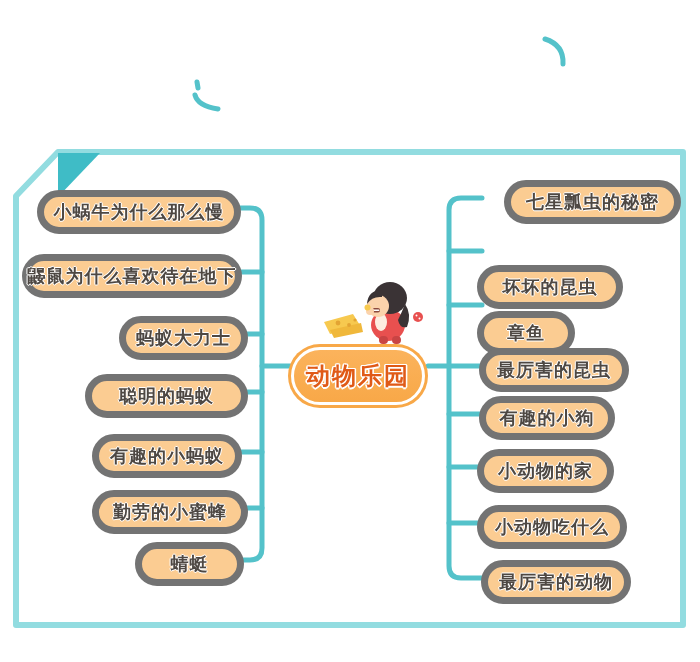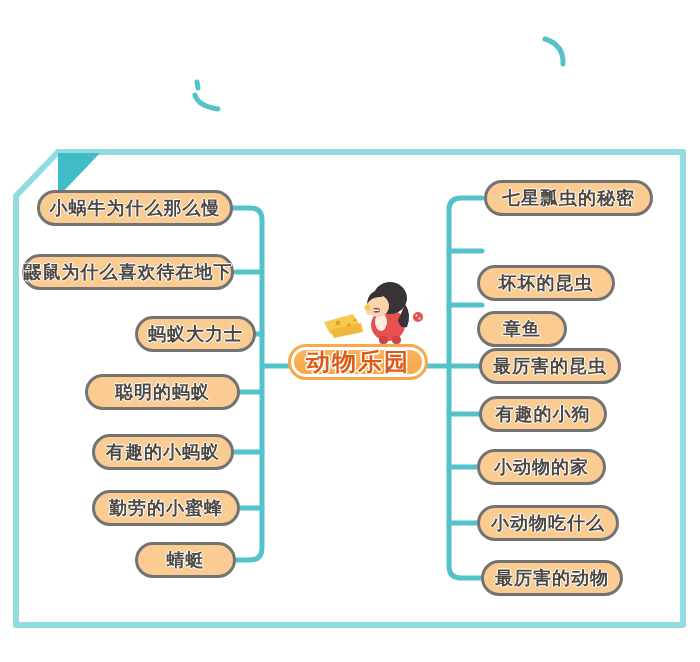--- a/index.html
+++ b/index.html
@@ -18,32 +18,32 @@
   .title-pill span{
     font-size:30px;font-weight:800;letter-spacing:6px;color:var(--title-text);
     text-shadow:2px 0 0 #fff,-2px 0 0 #fff,0 2px 0 #fff,0 -2px 0 #fff,
                 1.5px 1.5px 0 #fff,-1.5px -1.5px 0 #fff,1.5px -1.5px 0 #fff,-1.5px 1.5px 0 #fff;
     white-space:nowrap;
   }
 
   
   .pill{
     position:absolute;height:30px;border-radius:999px;
-    background:var(--pill-fill);border:3px solid #737373;box-sizing:content-box;
+    background:var(--pill-fill);border:7px solid #737373;box-sizing:content-box;
     display:flex;align-items:center;justify-content:center;
   }
   .pill span{
     font-size:18px;font-weight:700;color:var(--pill-text);white-space:nowrap;
     letter-spacing:1px;
     text-shadow:1px 0 0 #fff,-1px 0 0 #fff,0 1px 0 #fff,0 -1px 0 #fff;
   }
 
   
   .center-pill{
-    position:absolute;left:288px;top:344px;width:140px;height:36px;
+    position:absolute;left:288px;top:344px;width:140px;height:64px;
     background:var(--center-fill);border-radius:999px;padding:3px;box-sizing:border-box;
   }
   .center-pill .inner{
     width:100%;height:100%;border:3px solid #fff;box-sizing:border-box;border-radius:999px;
     background:linear-gradient(#FBB35C,var(--center-fill));
     display:flex;align-items:center;justify-content:center;
   }
   .center-pill span{
     font-size:24px;font-weight:800;letter-spacing:2px;color:var(--center-text);white-space:nowrap;
     text-shadow:1.5px 0 0 #fff,-1.5px 0 0 #fff,0 1.5px 0 #fff,0 -1.5px 0 #fff,
@@ -127,36 +127,36 @@
     </div>
   </div>
 
   <div id="branches">
       <div class="pill" style="left: 37px; top: 190px; width: 190px;">
         <span>小蜗牛为什么那么慢</span>
       </div>
       <div class="pill" style="left: 22px; top: 254px; width: 206px;">
         <span>鼹鼠为什么喜欢待在地下</span>
       </div>
-      <div class="pill" style="left: 135px; top: 316px; width: 115px;">
+      <div class="pill" style="left: 119px; top: 316px; width: 115px;">
         <span>蚂蚁大力士</span>
       </div>
       <div class="pill" style="left: 85px; top: 374px; width: 149px;">
         <span>聪明的蚂蚁</span>
       </div>
       <div class="pill" style="left: 92px; top: 434px; width: 136px;">
         <span>有趣的小蚂蚁</span>
       </div>
       <div class="pill" style="left: 92px; top: 490px; width: 142px;">
         <span>勤劳的小蜜蜂</span>
       </div>
       <div class="pill" style="left: 135px; top: 542px; width: 95px;">
         <span>蜻蜓</span>
       </div>
-      <div class="pill" style="left: 484px; top: 180px; width: 163px;">
+      <div class="pill" style="left: 504px; top: 180px; width: 163px;">
         <span>七星瓢虫的秘密</span>
       </div>
       <div class="pill" style="left: 477px; top: 233px; width: 132px; margin-top: 32px;">
         <span>坏坏的昆虫</span>
       </div>
       <div class="pill" style="left: 477px; top: 287px; width: 84px; margin-top: 24px;">
         <span>章鱼</span>
       </div>
       <div class="pill" style="left: 479px; top: 348px; width: 136px;">
         <span>最厉害的昆虫</span>

